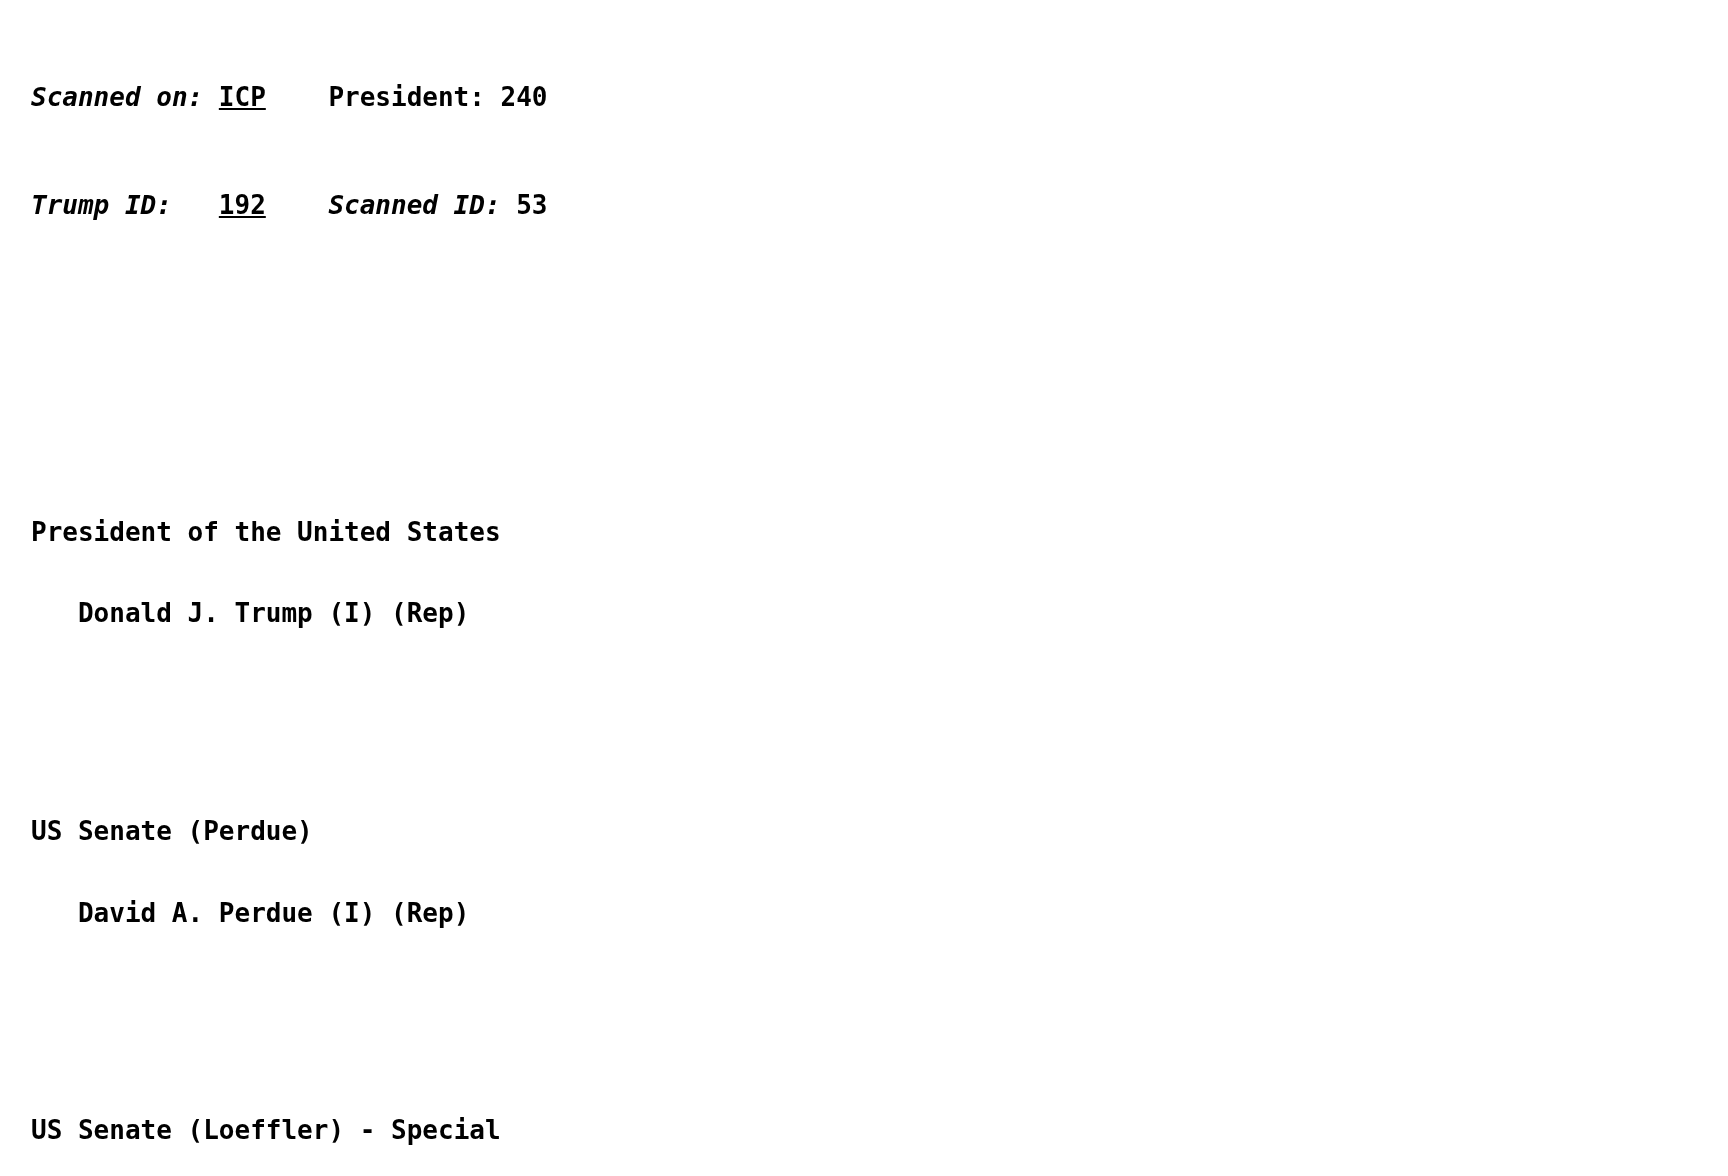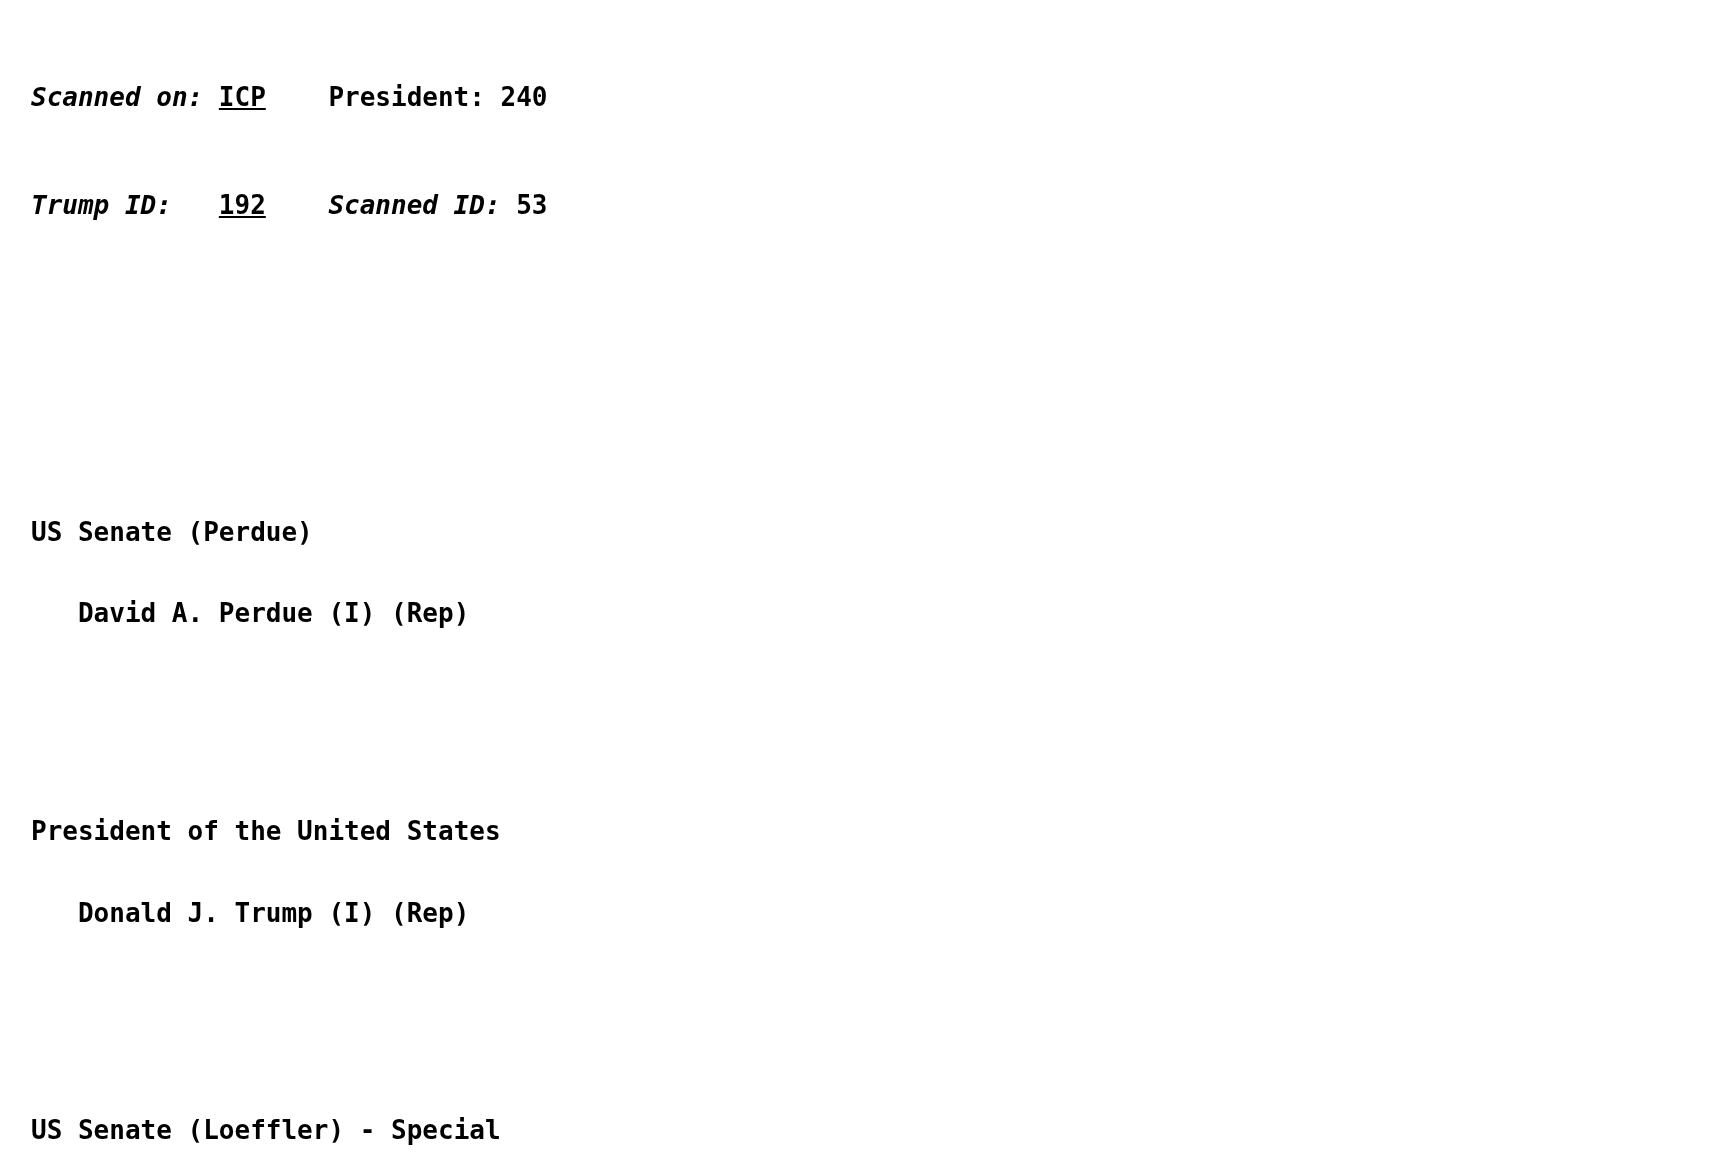--- a/index.html
+++ b/index.html
@@ -38,27 +38,27 @@
 <div class="report">
 
   <div class="line"><span class="cell w12">Scanned on:</span><span class="cell w7">ICP</span><span class="cell w11">President:</span><span class="cell">240</span></div>
 
   <div class="line"><span class="cell w12">Trump ID:</span><span class="cell w7">192</span><span class="cell w12">Scanned ID:</span><span class="cell">53</span></div>
 
   <div class="blank-line"></div>
 
   <div>
   <div class="contest">
-    <div class="contest-title">US Senate (Perdue)</div>
-    <div class="contest-selection">David A. Perdue (I) (Rep)</div>
+    <div class="contest-title">President of the United States</div>
+    <div class="contest-selection">Donald J. Trump (I) (Rep)</div>
   </div>
 
   <div class="contest">
-    <div class="contest-title">President of the United States</div>
-    <div class="contest-selection">Donald J. Trump (I) (Rep)</div>
+    <div class="contest-title">US Senate (Perdue)</div>
+    <div class="contest-selection">David A. Perdue (I) (Rep)</div>
   </div>
 
   <div class="contest">
     <div class="contest-title">US Senate (Loeffler) - Special</div>
     
   </div>
 
   
 
   

